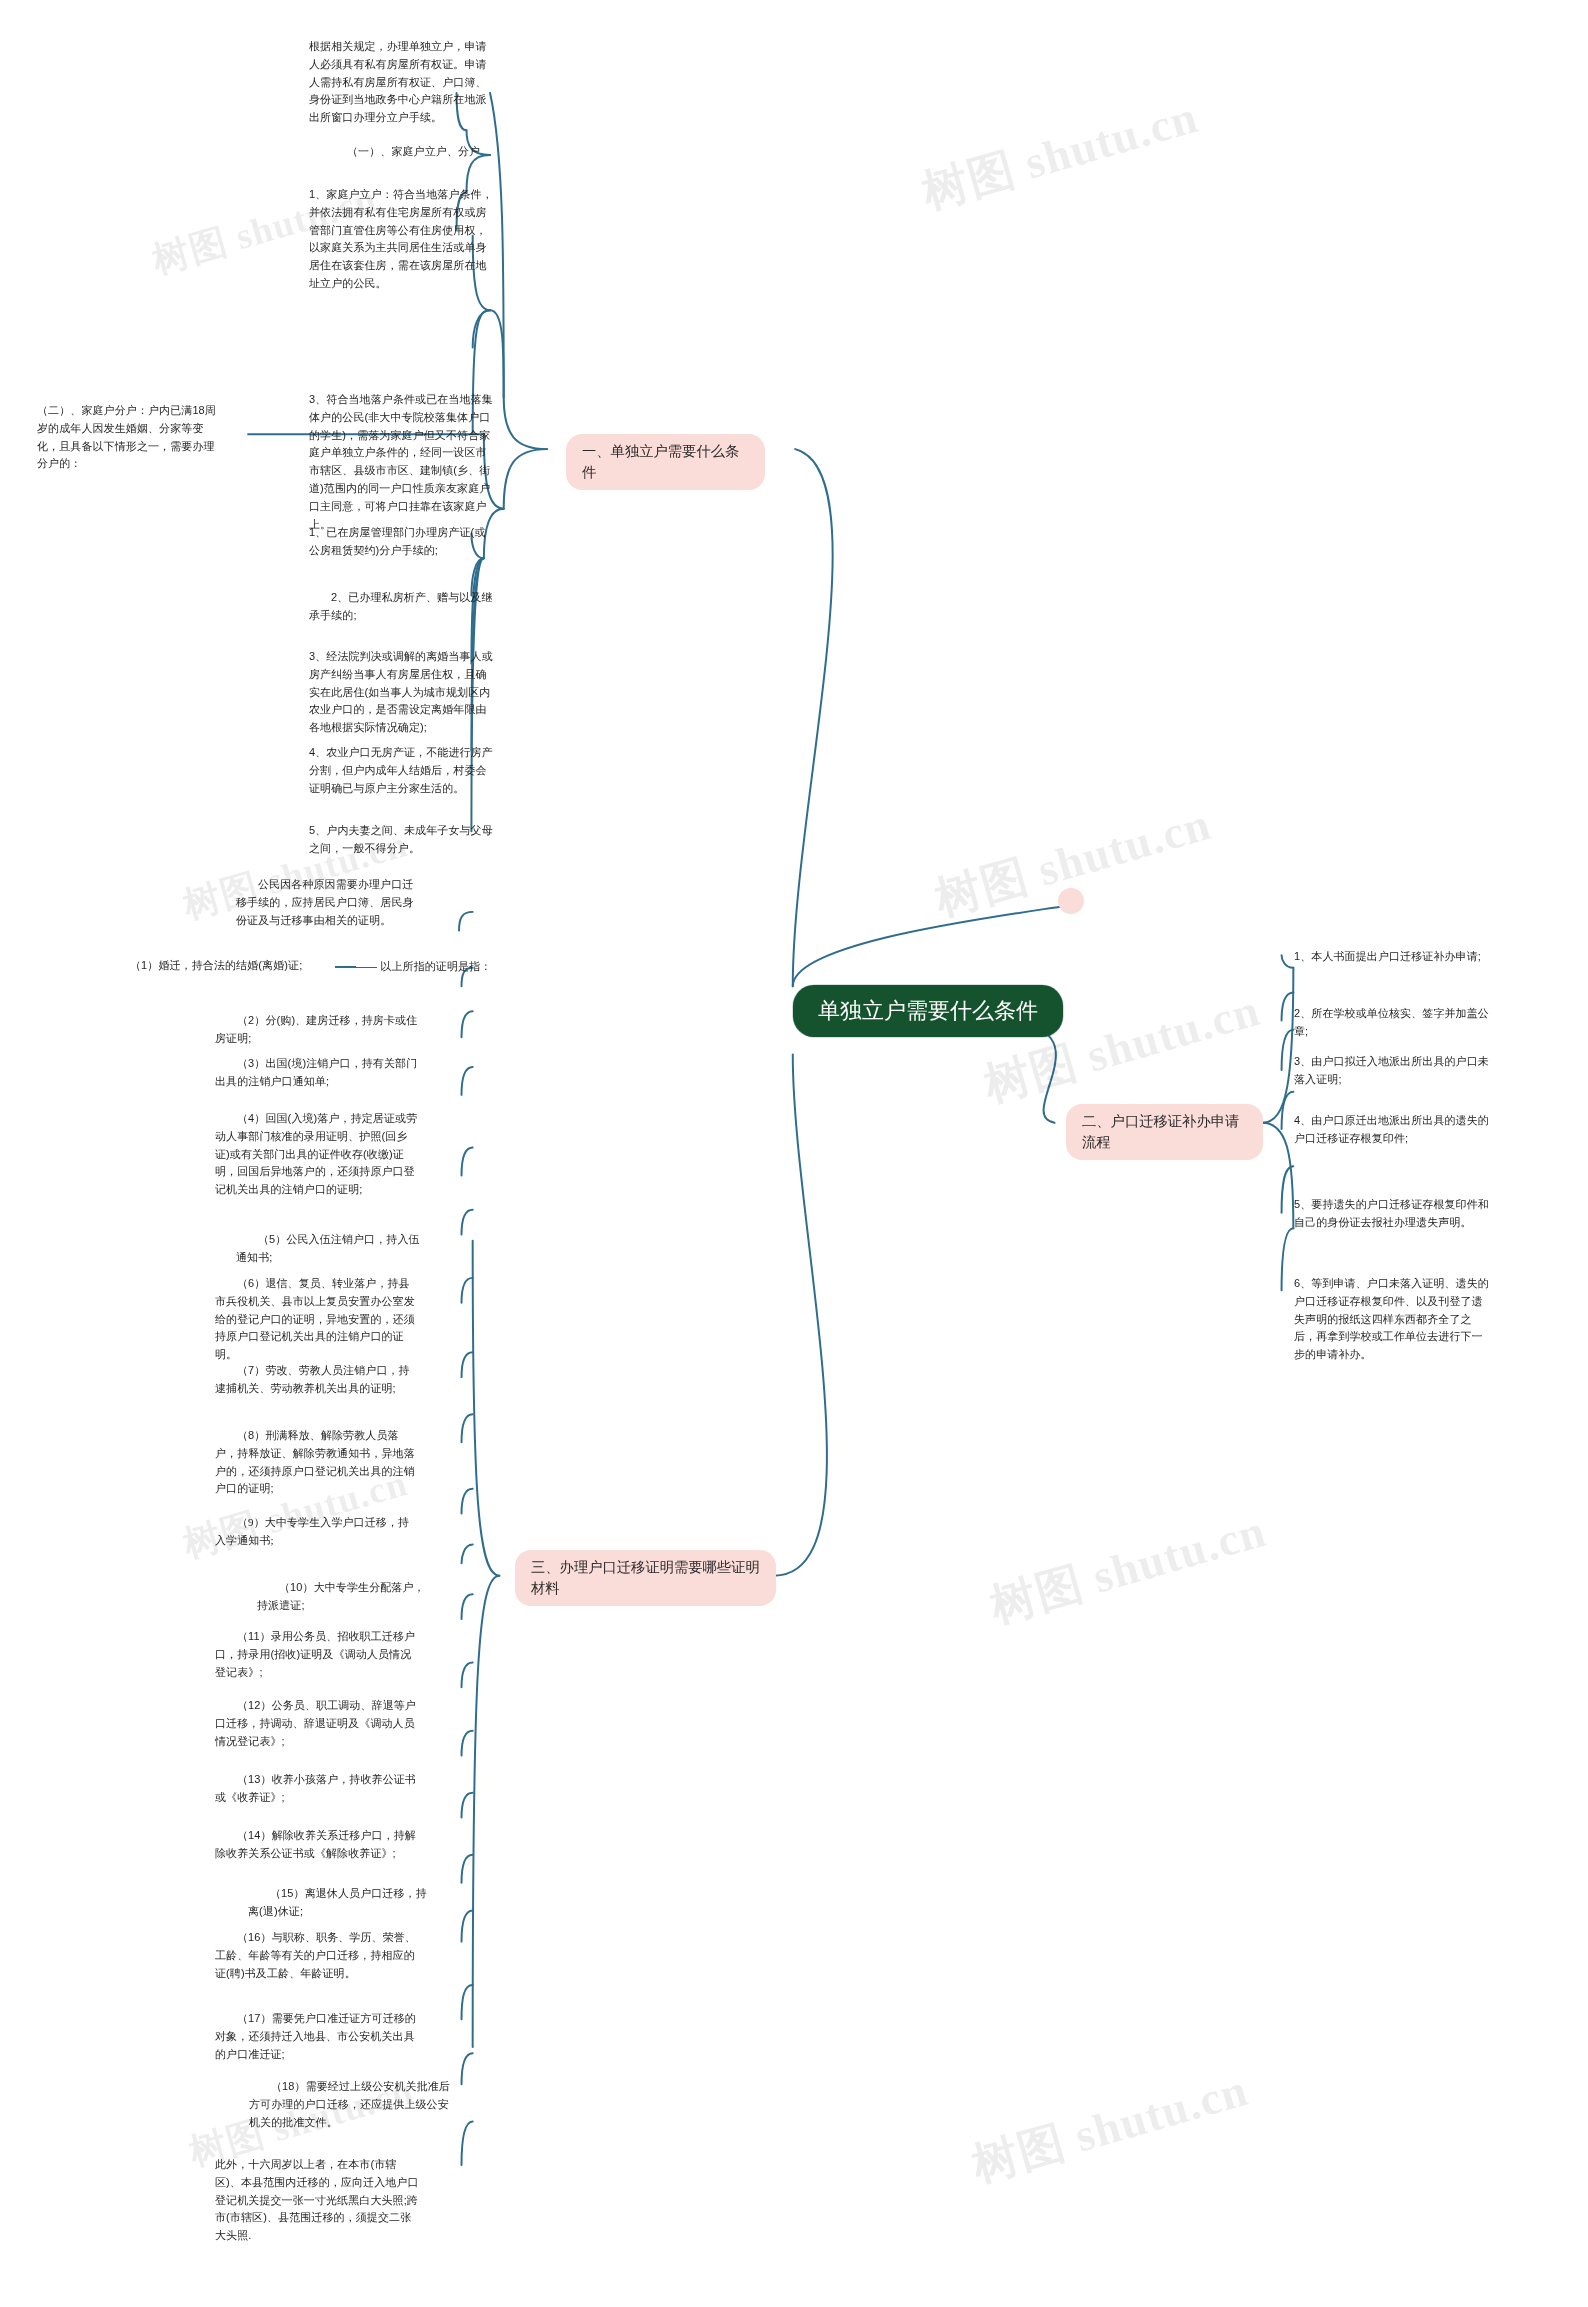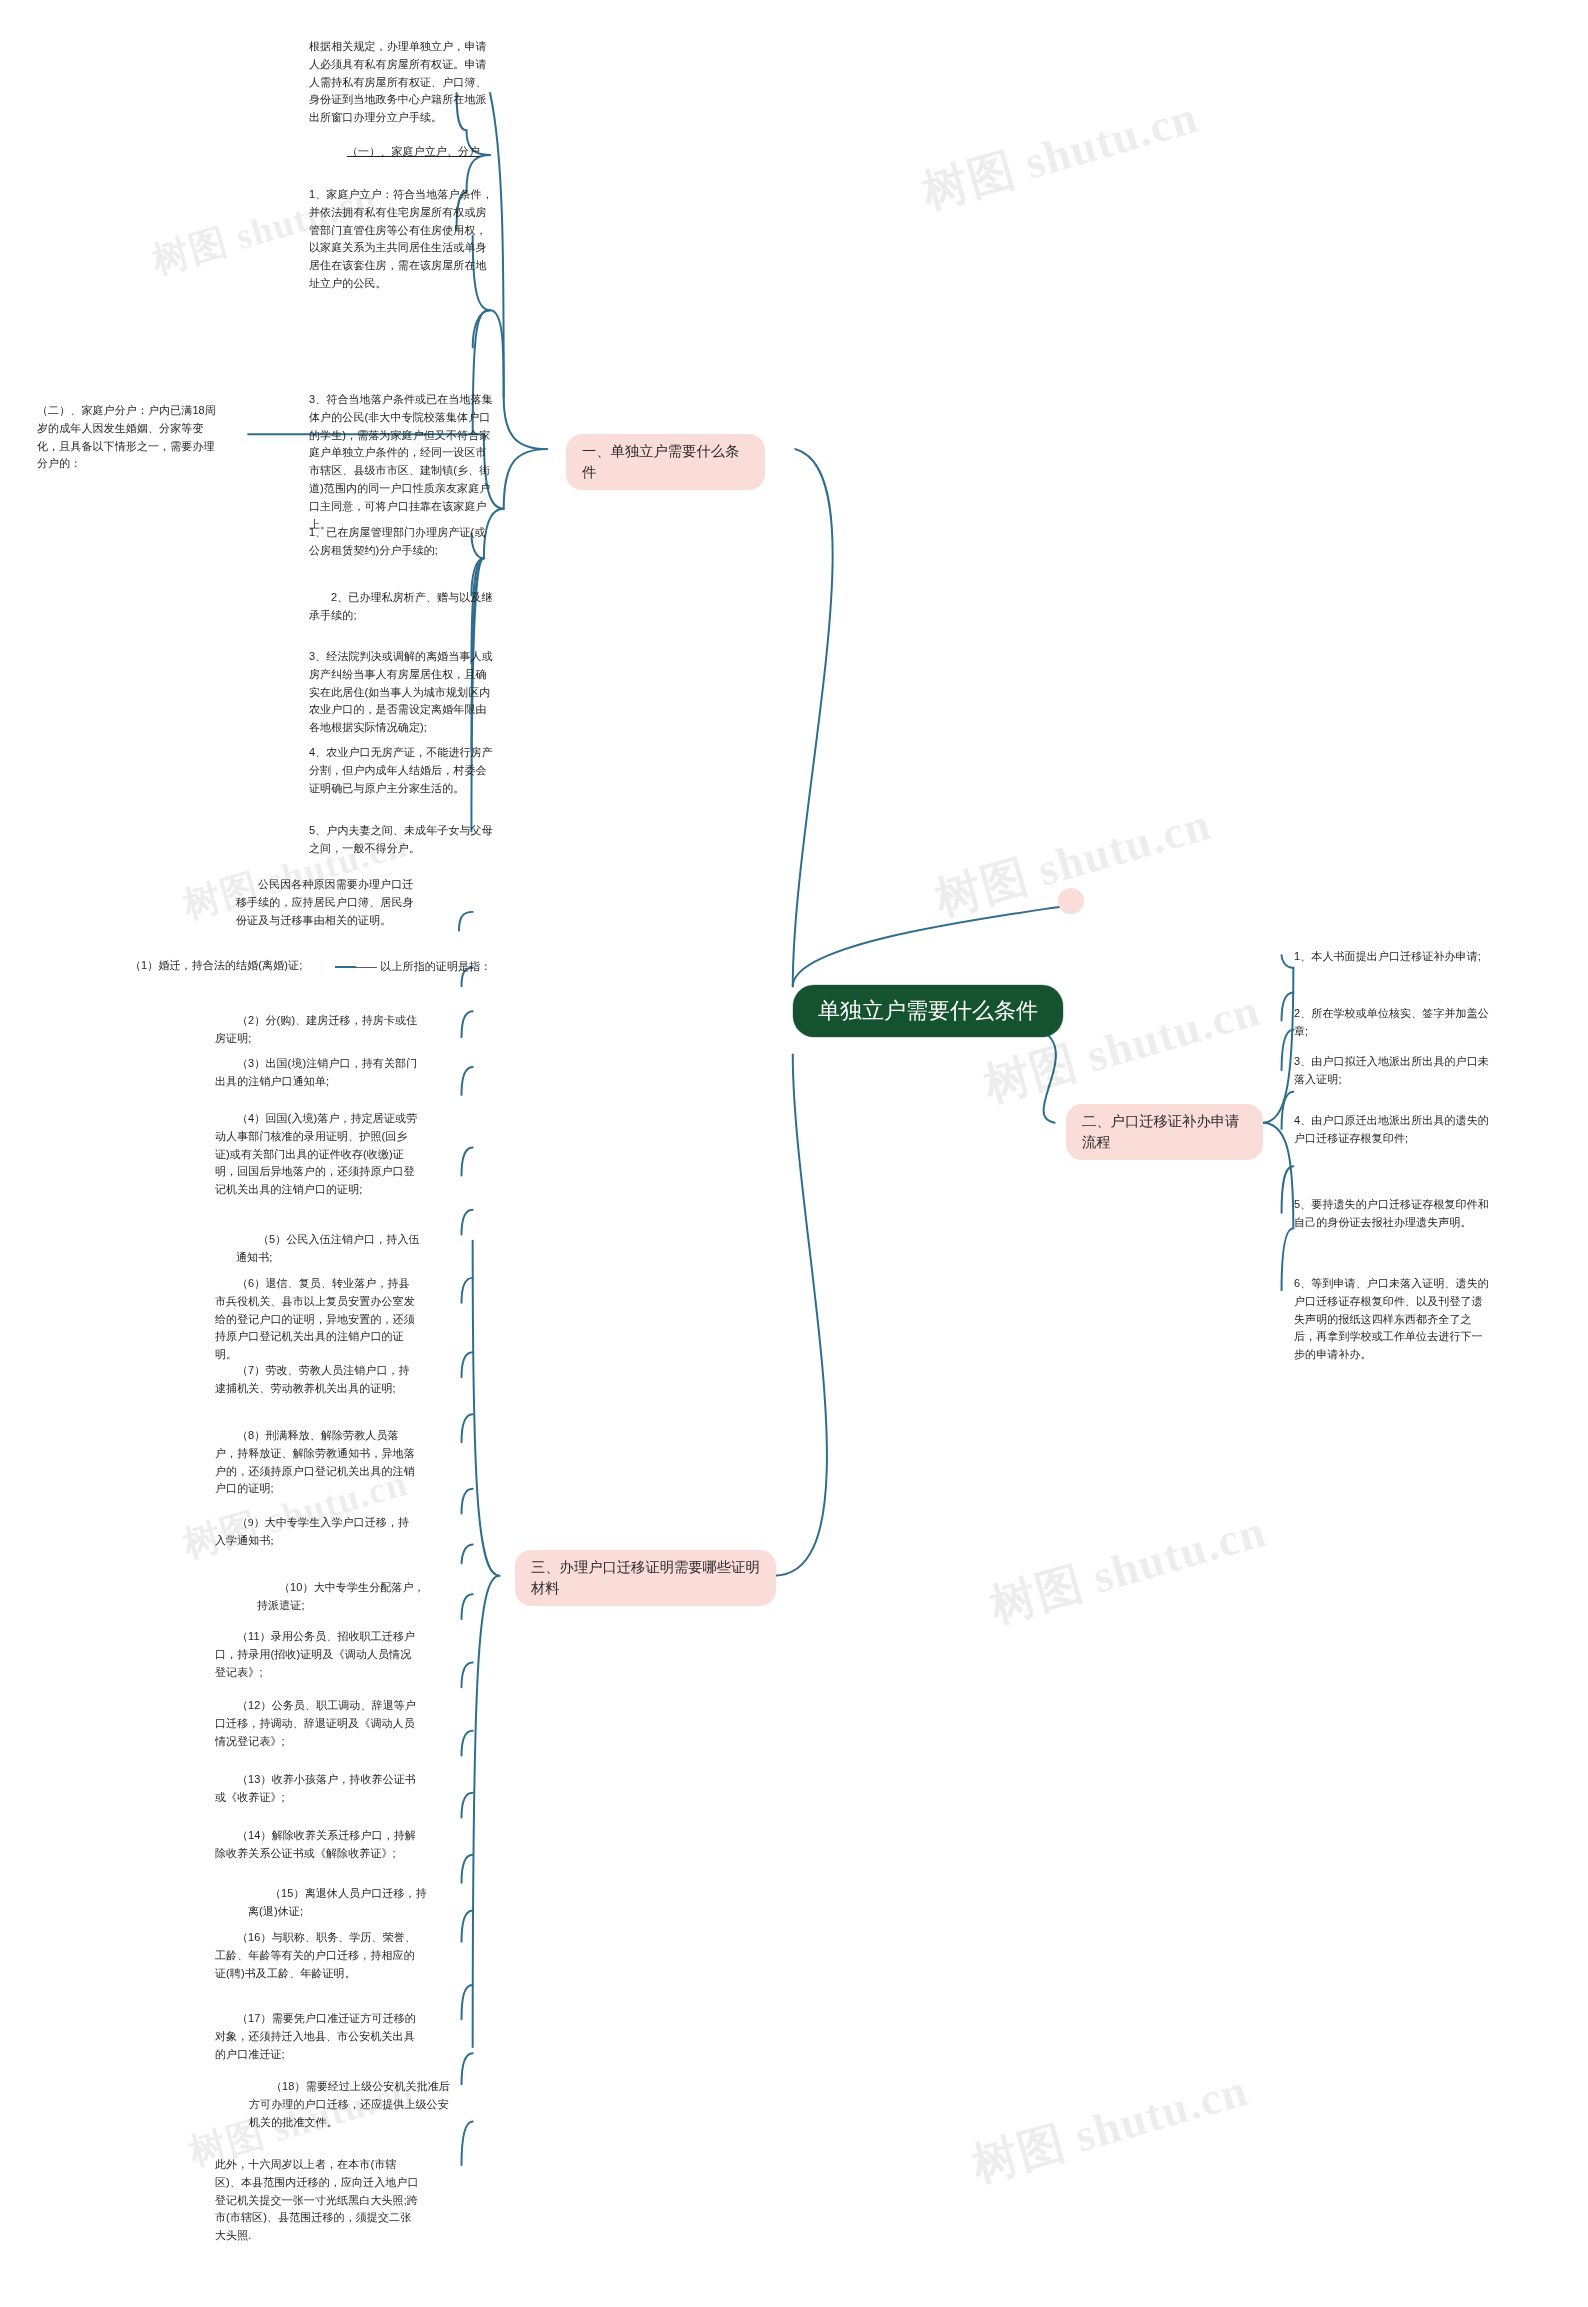--- a/index.html
+++ b/index.html
@@ -177,21 +177,21 @@
   <div class="node branch-node" style="left: 566px; top: 434px; width: 199px; background: rgb(250, 220, 216);">一、单独立户需要什么条件</div>
 
   <div class="node dot-node" style="left: 1058px; top: 888px; background: rgb(250, 220, 216);"></div>
 
   <div class="node branch-node" style="left: 1066px; top: 1104px; width: 197px; background: rgb(250, 220, 216);">二、户口迁移证补办申请流程</div>
 
   <div class="node branch-node" style="left: 515px; top: 1550px; width: 261px; background: rgb(250, 220, 216);">三、办理户口迁移证明需要哪些证明材料</div>
 
   <div class="node leaf-node" style="left:309px; top:38px; width:184px;">根据相关规定，办理单独立户，申请人必须具有私有房屋所有权证。申请人需持私有房屋所有权证、户口簿、身份证到当地政务中心户籍所在地派出所窗口办理分立户手续。</div>
 
-  <div class="node leaf-node" style="left:347px; top:143px; width:155px;text-decoration:underline;">（一）、家庭户立户、分户</div>
+  <div class="node leaf-node" style="left:347px; top:143px; width:155px;">（一）、家庭户立户、分户</div>
 
   <div class="node leaf-node" style="left:309px; top:186px; width:184px;">1、家庭户立户：符合当地落户条件，并依法拥有私有住宅房屋所有权或房管部门直管住房等公有住房使用权，以家庭关系为主共同居住生活或单身居住在该套住房，需在该房屋所在地址立户的公民。</div>
 
 
   <div class="node leaf-node" style="left:309px; top:391px; width:184px;">3、符合当地落户条件或已在当地落集体户的公民(非大中专院校落集体户口的学生)，需落为家庭户但又不符合家庭户单独立户条件的，经同一设区市市辖区、县级市市区、建制镇(乡、街道)范围内的同一户口性质亲友家庭户口主同意，可将户口挂靠在该家庭户上。</div>
 
   <div class="node leaf-node" style="left:37px; top:402px; width:184px;">（二）、家庭户分户：户内已满18周岁的成年人因发生婚姻、分家等变化，且具备以下情形之一，需要办理分户的：</div>
 
   <div class="node leaf-node" style="left:309px; top:524px; width:184px;">1、已在房屋管理部门办理房产证(或公房租赁契约)分户手续的;</div>
 

